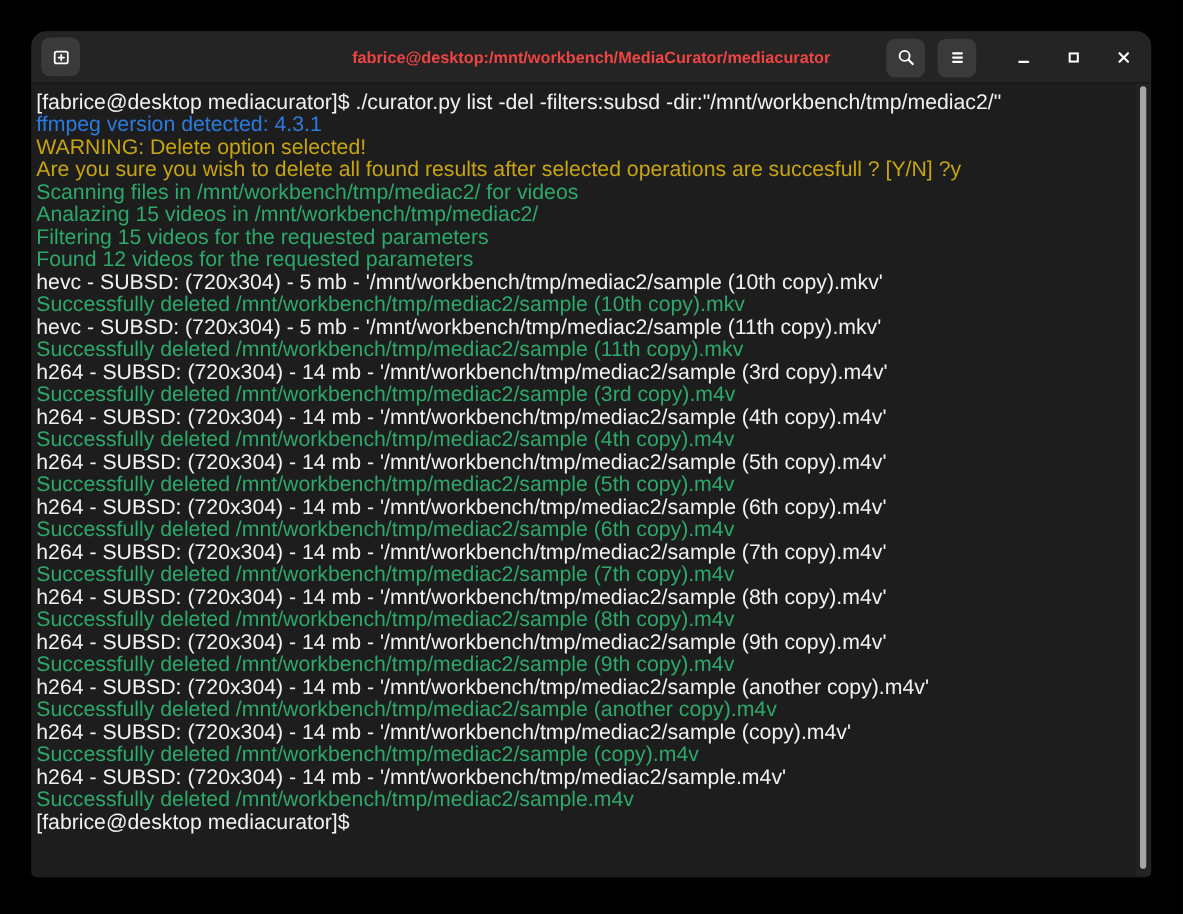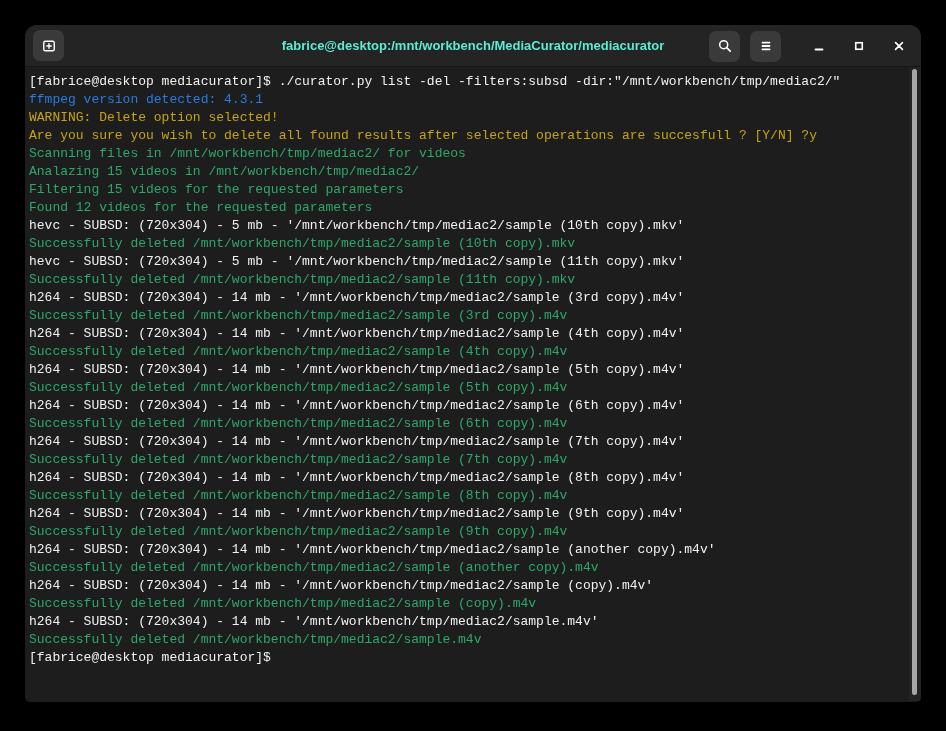--- a/index.html
+++ b/index.html
@@ -23,40 +23,40 @@
     width: 31px; height: 31px; border: none; border-radius: 7px;
     background: #3a3a3a; color: #fff; cursor: pointer;
     display: flex; align-items: center; justify-content: center;
     flex: 0 0 auto;
   }
   .tb-btn svg, .wm-btn svg { display: block; }
   .new-tab-btn { margin-left: 8px; }
   .title {
     position: absolute; left: 0; right: 0; top: 0; bottom: 0;
     display: flex; align-items: center; justify-content: center;
-    color: #5eead4; font-size: 13px; font-weight: bold;
+    color: #ef4444; font-size: 13px; font-weight: bold;
     pointer-events: none; white-space: nowrap;
   }
   .tb-right {
     position: absolute; right: 8px; top: 0; height: 42px;
     display: flex; align-items: center; gap: 10px;
   }
   .wm-btn {
     width: 28px; height: 28px; border: none; background: transparent;
     color: #fff; cursor: pointer;
     display: flex; align-items: center; justify-content: center;
   }
   .wm-group { display: flex; align-items: center; gap: 12px; margin-left: 14px; }
   .terminal {
     position: relative; height: 634px; background: #1d1d1d;
     padding: 6px 18px 0 4px;
   }
   .output {
-    font-family: Liberation Mono, monospace;
-    font-size: 13px; line-height: 18px; white-space: pre;
+    font-family: Liberation Sans, sans-serif;
+    font-size: 17px; line-height: 18px; white-space: pre;
     color: #f1f1f1;
   }
   .scrollbar {
     position: absolute; top: 0; right: 0; width: 12px; height: 100%;
     background: #232323;
   }
   .scrollbar .thumb {
     position: absolute; top: 2px; right: 4px; width: 5px; height: 626px;
     background: #a6a6a6; border-radius: 3px;
   }

